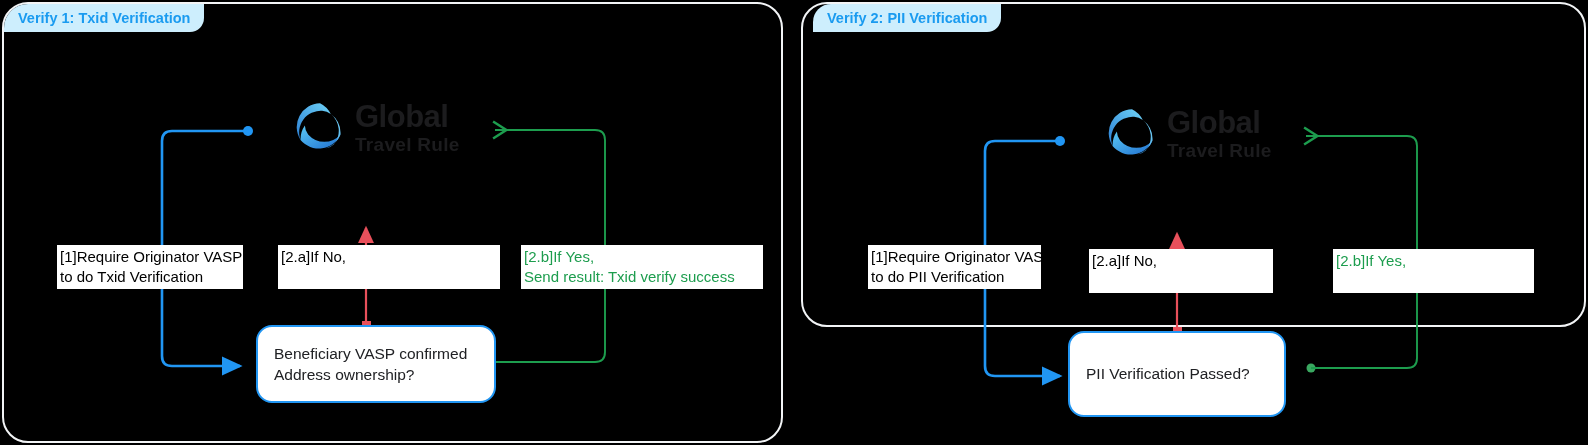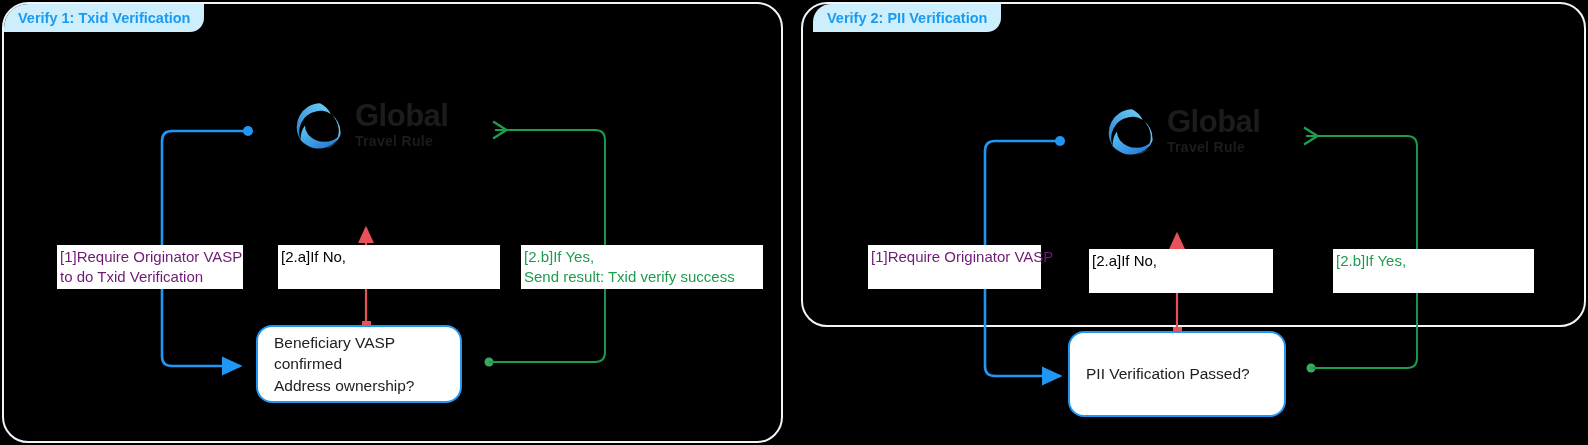--- a/index.html
+++ b/index.html
@@ -34,28 +34,28 @@
     padding:0 14px 0 14px;
     border-top-left-radius:24px;
     border-bottom-right-radius:14px;
     white-space:nowrap;
     box-sizing:border-box;
   }
   #panel-left  .panel-title{left:0px;text-align:center;}
   #panel-right .panel-title{left:10px;border-top-left-radius:18px;}
 
   
-  .logo{position:absolute;display:flex;align-items:flex-start;gap:8px;}
+  .logo{position:absolute;display:flex;align-items:center;gap:8px;}
   .logo-mark{width:54px;height:54px;flex:none;}
   .logo-words{display:flex;flex-direction:column;line-height:1;}
   .logo-top{
     font-size:31px;font-weight:bold;color:#1c1c1e;letter-spacing:-0.5px;
   }
   .logo-sub{
-    font-size:14px;font-weight:bold;color:#1c1c1e;letter-spacing:.3px;margin-top:3px;
+    font-size:19px;font-weight:bold;color:#1c1c1e;letter-spacing:.3px;margin-top:3px;
   }
 
   
   .decision-box{
     position:absolute;
     background:#ffffff;
     border:2px solid #2196f3;
     border-radius:16px;
     box-sizing:border-box;
     display:flex;
@@ -70,21 +70,21 @@
   .edge-label{
     position:absolute;
     background:#ffffff;
     font-size:15px;
     line-height:1.33;
     white-space:nowrap;
     padding:2px 2px 2px 3px;
     box-sizing:border-box;
     overflow:visible;
   }
-  .edge-label.black{color:#701a75;}
+  .edge-label.black{color:#000000;}
   .edge-label.red  {color:#000000;}
   .edge-label.green{color:#1d9d4e;}
 
   
   .wires{position:absolute;left:0;top:0;width:1588px;height:445px;pointer-events:none;}
 </style>
 </head>
 <body>
 
 <div class="stage">
@@ -136,21 +136,21 @@
     <circle cx="248" cy="131" r="5" fill="#2196f3"></circle>
     <path d="M248,131 H172 Q162,131 162,141 V356 Q162,366 172,366 H240" fill="none" stroke="#2196f3" stroke-width="2.6" marker-end="url(#arrBlue)"></path>
 
     <rect x="362" y="321" width="9" height="5" fill="#e8505b"></rect>
     <path d="M366,324 V228" fill="none" stroke="#e8505b" stroke-width="2.2" marker-end="url(#arrRed)"></path>
 
     <circle cx="489" cy="362" r="4.5" fill="#3aa860"></circle>
     <path d="M489,362 H595 Q605,362 605,352 V140 Q605,130 595,130 H495" fill="none" stroke="#1d9d4e" stroke-width="1.9" marker-end="url(#arrGreenOpen)"></path>
   </svg>
 
-  <div class="decision-box" style="left:256px;top:325px;width:206px;height:78px;">
+  <div class="decision-box" style="left:256px;top:325px;width:240px;height:78px;">
     <div>
       <div>Beneficiary VASP confirmed</div>
       <div>Address ownership?</div>
     </div>
   </div>
 
   <div class="edge-label black" style="left:57px;top:245px;width:186px;height:44px;">
     <div>[1]Require Originator VASP</div>
     <div>to do Txid Verification</div>
   </div>
@@ -192,20 +192,21 @@
   </svg>
 
   <div class="decision-box" style="left:1068px;top:331px;width:218px;height:86px;">
     <div>
       <div>PII Verification Passed?</div>
     </div>
   </div>
 
   <div class="edge-label black" style="left:868px;top:245px;width:173px;height:44px;">
     <div>[1]Require Originator VASP</div>
+    <div>to do PII Verification</div>
   </div>
 
   <div class="edge-label red" style="left:1089px;top:249px;width:184px;height:44px;">
     <div>[2.a]If No,</div>
   </div>
 
   <div class="edge-label green" style="left:1333px;top:249px;width:201px;height:44px;">
     <div>[2.b]If Yes,</div>
   </div>
 

